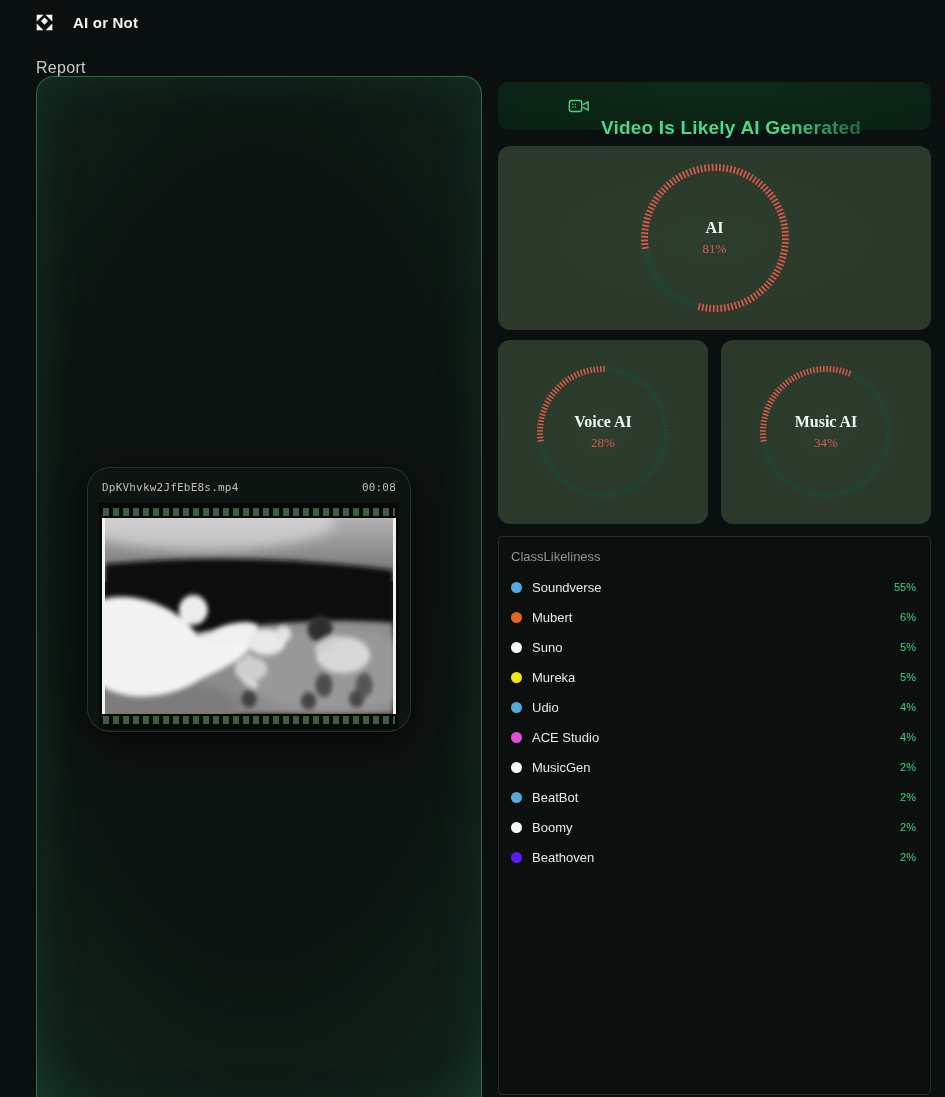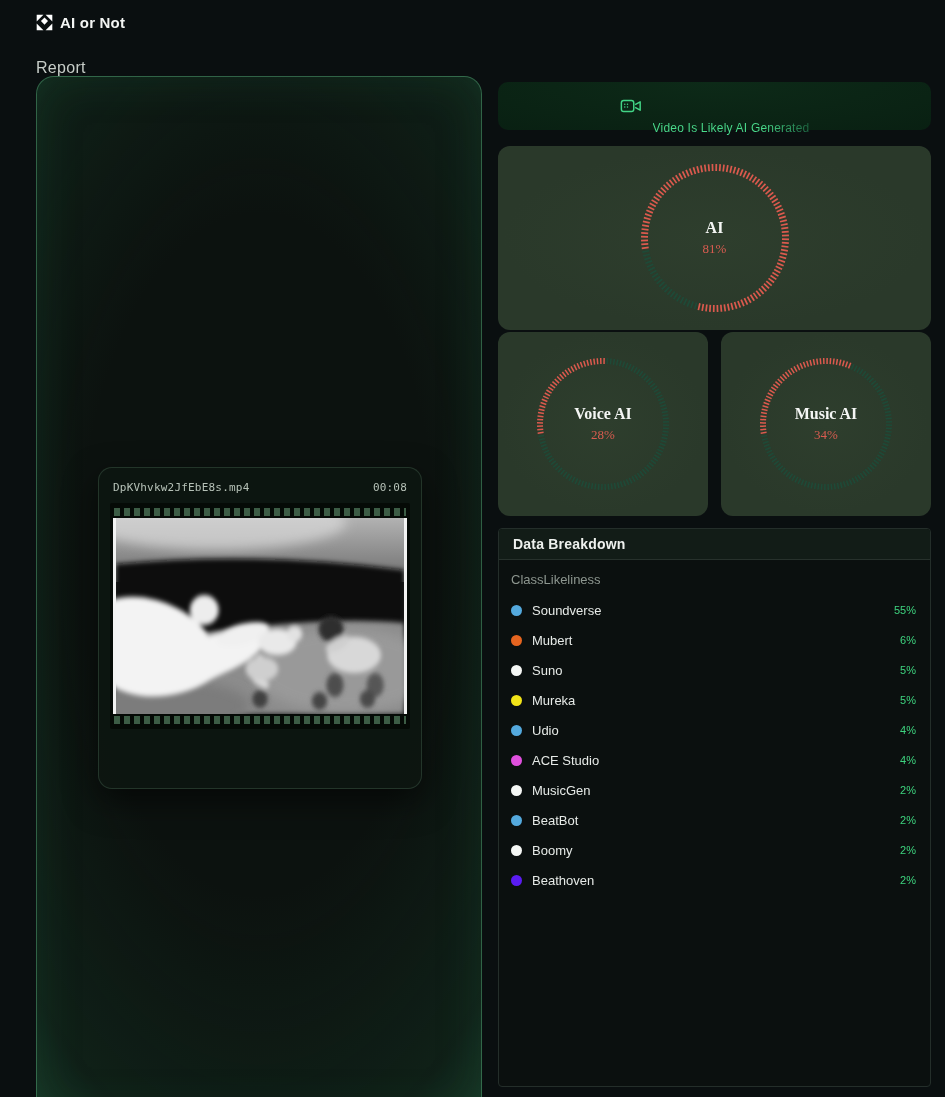--- a/index.html
+++ b/index.html
@@ -6,39 +6,39 @@
   html,body { width:945px; height:1097px; overflow:hidden; }
   body {
     background:#0a0f10;
     font-family:"Liberation Sans", sans-serif;
     color:#e8ece9;
     position:relative;
   }
 
   
   .app-header { position:absolute; left:36px; top:14px; }
-  .brand { display:flex; align-items:center; gap:7px; cursor:pointer; }
+  .brand { display:flex; align-items:center; gap:20px; cursor:pointer; }
   .brand-name { font-size:15px; font-weight:700; color:#f3f5f3; letter-spacing:.2px; }
   .page-title { margin-top:28px; font-size:16px; color:#c7cdc8; letter-spacing:.3px; }
 
   
   .media-panel {
     position:absolute; left:36px; top:76px; width:446px; height:1040px;
     border-radius:18px;
     border:1px solid rgba(82,168,118,.5);
     background:
       radial-gradient(95% 78% at 50% 46%, rgba(10,16,13,0) 42%, rgba(28,88,58,.20) 76%, rgba(54,148,98,.38) 97%),
       #0c120f;
     box-shadow: inset 0 0 46px rgba(32,104,68,.22);
   }
   .video-card {
-    position:absolute; left:61px; top:390px; width:324px; height:322px;
+    position:absolute; left:50px; top:390px; width:324px; height:265px;
     background:rgba(13,22,16,.92);
     border:1px solid rgba(96,138,112,.28);
-    border-radius:14px;
+    border-radius:23px;
     box-shadow:0 12px 32px rgba(0,0,0,.55);
   }
   .video-meta {
     display:flex; justify-content:space-between; align-items:center;
     padding:13px 14px 9px 14px;
     font-family:"DejaVu Sans Mono", monospace;
     font-size:11px; color:#b6c1b7; letter-spacing:.2px;
   }
   .filmstrip {
     margin:0 11px; background:#050a06; border-radius:2px;
@@ -58,31 +58,31 @@
   
   .results { position:absolute; left:498px; top:82px; width:433px; }
 
   .verdict-banner {
     height:48px; border-radius:10px;
     background:radial-gradient(90% 160% at 50% 0%, #0d2a18 0%, #081e11 100%);
     display:flex; align-items:center; justify-content:center; gap:11px;
     color:#42d586;
   }
   .verdict-label {
-    font-size:12px; font-weight:400; letter-spacing:.2px;
+    font-size:19px; font-weight:700; letter-spacing:.2px;
     background:linear-gradient(90deg, #4adc8c 0%, #4adc8c 70%, #1c6440 100%);
     -webkit-background-clip:text; background-clip:text; color:transparent;margin-top:43px;
   }
 
   .gauge-card {
     background:radial-gradient(70% 70% at 50% 50%, #2e3e2d 0%, #2a392a 70%);
     border-radius:12px; position:relative;
   }
   .gauge-card.large { margin-top:16px; height:184px; }
-  .gauge-row { margin-top:2px; display:flex; gap:13px; }
+  .gauge-row { margin-top:10px; display:flex; gap:13px; }
   .gauge-card.small { flex:1; height:184px; }
 
   .gauge-wrap { position:absolute; inset:0; display:flex; align-items:center; justify-content:center; }
   .gauge-svg { display:block; }
   .gauge-center {
     position:absolute; inset:0; display:flex; flex-direction:column;
     align-items:center; justify-content:center; gap:4px; text-align:center;font-family:Liberation Serif, serif;
   }
   .gauge-label { font-size:16px; font-weight:600; color:#f4f6f4; }
   .gauge-value { font-size:13px; font-weight:500; color:#d95c50; }
@@ -587,23 +587,20 @@
           </svg>
         <div class="gauge-center">
           <div class="gauge-label">Music AI</div>
           <div class="gauge-value">34%</div>
         </div>
       </div>
     </div>
   </div>
 
   <div class="breakdown-panel">
-    <div class="panel-title-bar">
-      <div class="panel-title">Data Breakdown</div>
-    </div>
     <div class="table-head">
       <span>Class</span>
       <span>Likeliness</span>
     </div>
     <div class="breakdown-rows" id="breakdown-rows">
         <div class="breakdown-row">
           <span class="row-dot" style="background: rgb(84, 169, 221);"></span>
           <span class="row-label">Soundverse</span>
           <span class="row-value">55%</span>
         </div>

